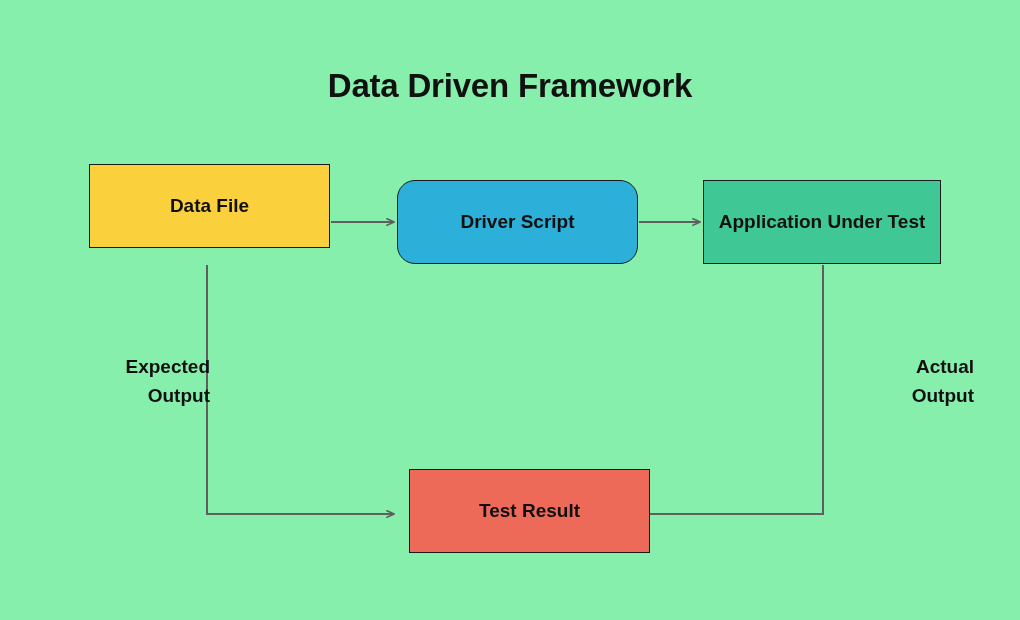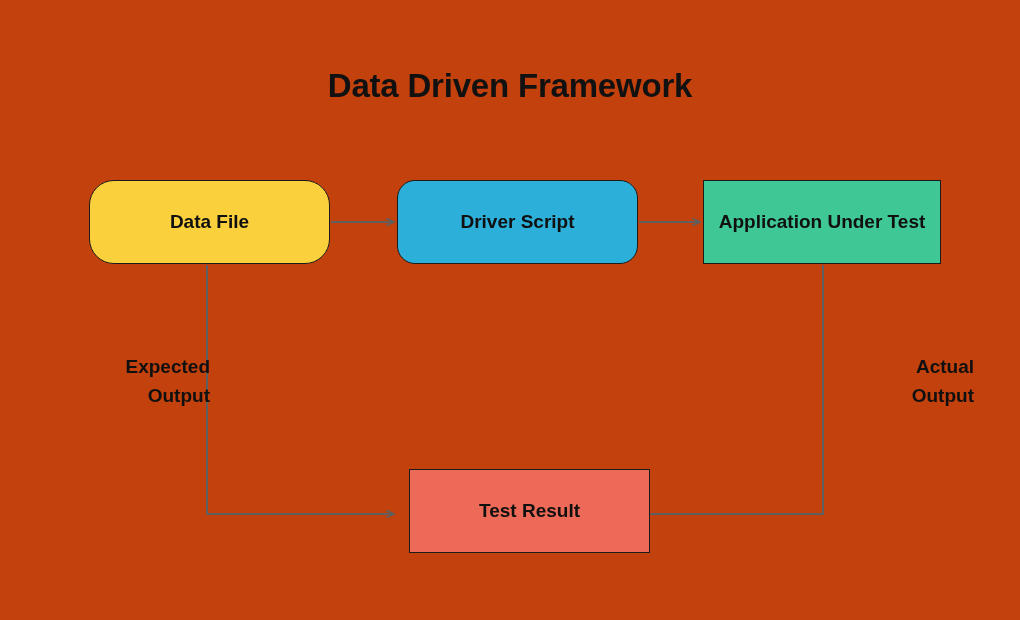--- a/index.html
+++ b/index.html
@@ -10,21 +10,21 @@
     width: 1020px;
     height: 620px;
     background: #f4f4f4;
     font-family: "Liberation Sans", sans-serif;
     overflow: hidden;
   }
   #canvas {
     position: relative;
     width: 1020px;
     height: 620px;
-    background: #c2410c;
+    background: #86efac;
   }
   #wires {
     position: absolute;
     left: 0;
     top: 0;
     width: 1020px;
     height: 620px;
     pointer-events: none;
   }
   .diagram-title {
@@ -45,21 +45,21 @@
     display: flex;
     align-items: center;
     justify-content: center;
     text-align: center;
     font-size: 19px;
     font-weight: bold;
     color: #101010;
     line-height: 1.35;
     padding: 0 10px;
   }
-  #node-data-file   { left: 89px;  top: 180px; width: 241px; height: 84px; background: #fbd03d; border-radius: 25px; }
+  #node-data-file   { left: 89px;  top: 164px; width: 241px; height: 84px; background: #fbd03d; }
   #node-driver      { left: 397px; top: 180px; width: 241px; height: 84px; background: #2cafd9; border-radius: 18px; }
   #node-aut         { left: 703px; top: 180px; width: 238px; height: 84px; background: #3fc795; }
   #node-test-result { left: 397px; top: 469px; width: 241px; height: 84px; background: #ec6a57; margin-left: 12px; }
   .edge-label {
     position: absolute;
     text-align: right;
     font-size: 19px;
     font-weight: bold;
     color: #101010;
     line-height: 1.5;

